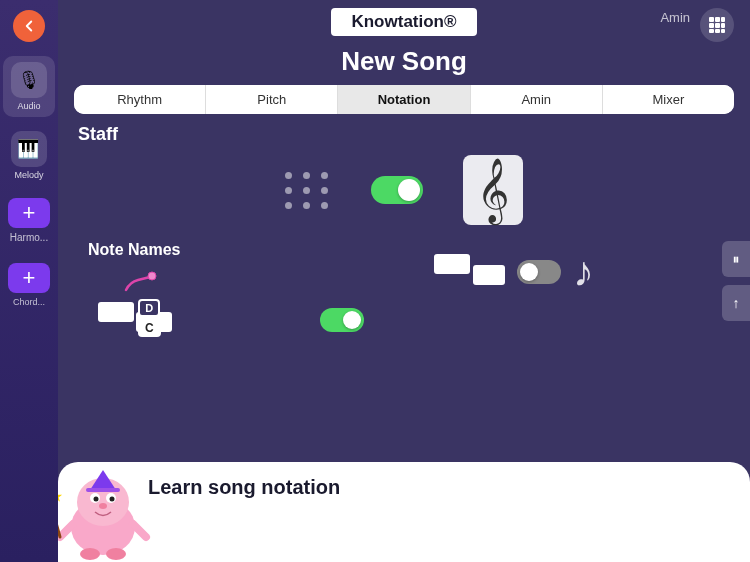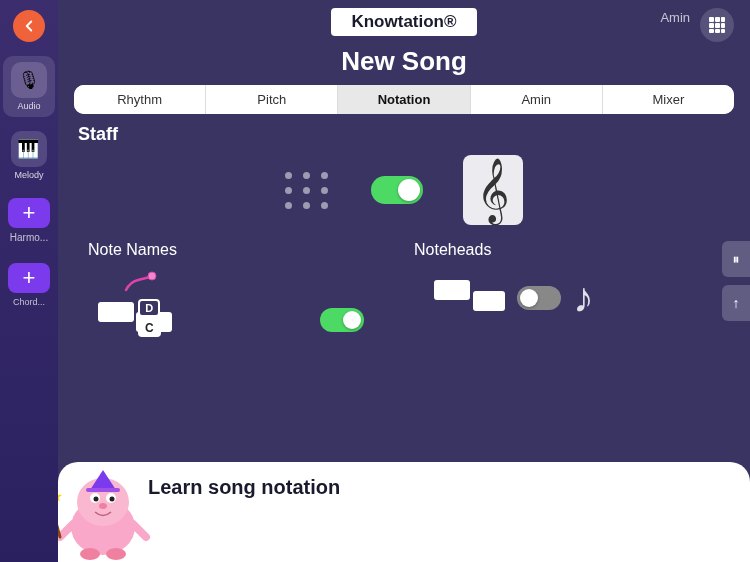--- a/index.html
+++ b/index.html
@@ -252,21 +252,21 @@
       flex: 1;
     }
 
     .section-half {
       flex: 1;
       display: flex;
       flex-direction: column;
     }
     .section-half-title {
       font-size: 16px;
-      font-weight: 400;
+      font-weight: 700;
       color: white;
       margin-bottom: 8px;
     }
 
     
     .info-area {
       background: white;
       border-radius: 20px 20px 0 0;
       padding: 14px 20px 12px 90px;
       min-height: 100px;
@@ -408,21 +408,20 @@
 
           <div style="position:absolute; right:30px; bottom:10px;">
             <div class="toggle on" style="width:44px; height:24px; border-radius:12px;">
               <div class="toggle-thumb" style="width:18px; height:18px; top:3px; left:23px;"></div>
             </div>
           </div>
         </div>
       </div>
 
       <div class="section-half">
-        <div class="section-half-title">Noteheads</div>
 
         <div style="display:flex; align-items:center; gap:12px; padding-top:10px; padding-left:20px;">
 
           <div style="display:flex; align-items:flex-end; gap:3px;">
             <div style="width:36px; height:20px; background:white; border-radius:3px; margin-bottom:16px;"></div>
             <div style="width:32px; height:20px; background:white; border-radius:3px; margin-bottom:5px;"></div>
           </div>
 
           <div class="toggle off" style="width:44px; height:24px; border-radius:12px; background:#888;">
             <div class="toggle-thumb" style="width:18px; height:18px; top:3px; left:3px;"></div>

